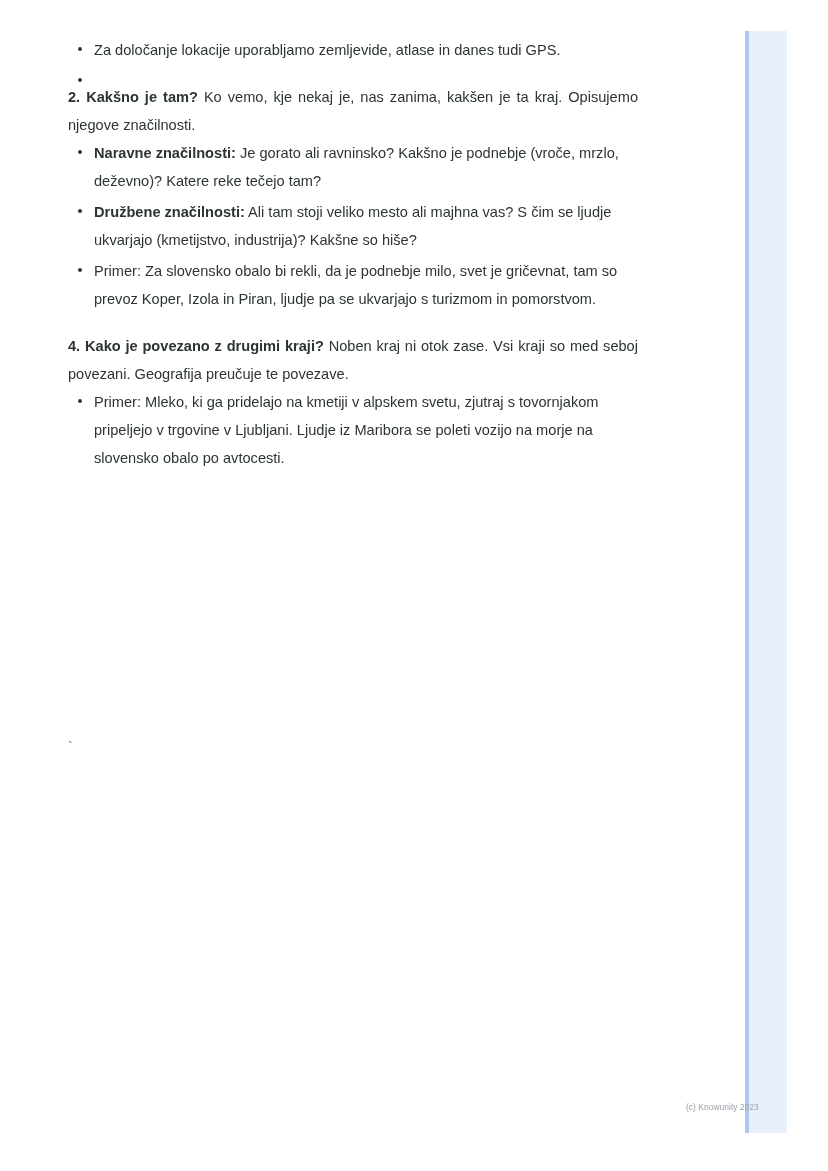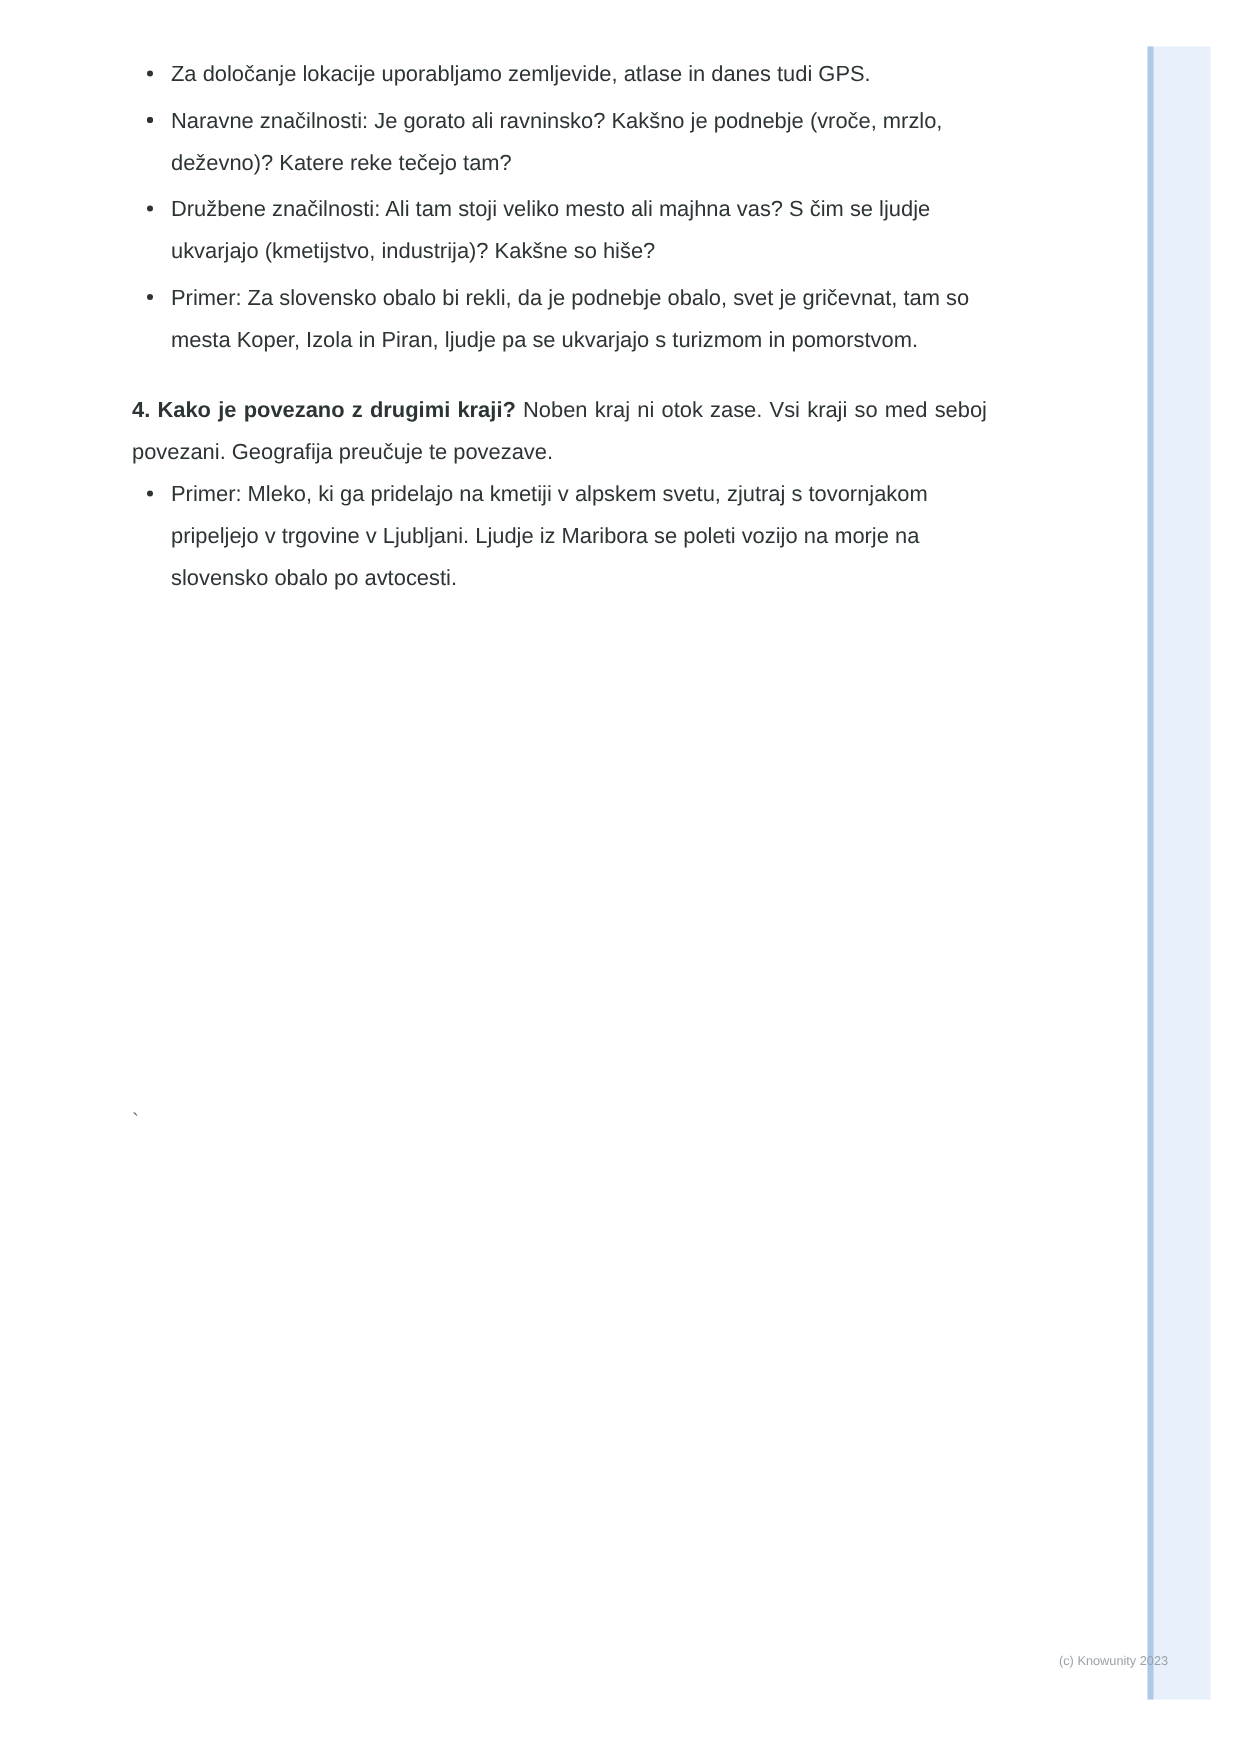--- a/index.html
+++ b/index.html
@@ -14,21 +14,20 @@
     font-family: "Liberation Sans", sans-serif;
     color: #2d3436;
     -webkit-font-smoothing: antialiased;
   }
 
   #page {
     position: absolute;
     inset: 0;
     background: #ffffff;
     overflow: hidden;
-    margin-left: 20px;
   }
 
   
   #side-panel {
     position: absolute;
     left: 745px;
     top: 31px;
     width: 42px;
     height: 1102px;
     background: #e8f0fb;
@@ -77,21 +76,21 @@
   ul.bullets li:last-child { margin-bottom: 0; }
   ul.bullets li .dot {
     position: absolute;
     left: 10px;
     top: 11px;
     width: 4px;
     height: 4px;
     border-radius: 50%;
     background: #2d3436;
   }
-  ul.bullets li .label { font-weight: normal; text-align: right; }
+  ul.bullets li .label { font-weight: bold; text-align: right; }
 
   .list-block { margin-top: 10px; }
 
   
   #stray-mark {
     position: absolute;
     left: 68px;
     top: 738px;
     font-size: 14px;
     line-height: 18px;
@@ -120,30 +119,33 @@
 
     <ul class="bullets">
       <li>
         <span class="dot"></span><span>Za določanje lokacije uporabljamo zemljevide, atlase in danes tudi GPS.</span>
       </li>
       <li>
         <span class="dot"></span>
       </li>
     </ul>
 
+    <p class="para para-gap-before">
+      <span class="lead">2. Kakšno je tam?</span><span> Ko vemo, kje nekaj je, nas zanima, kakšen je ta kraj. Opisujemo njegove značilnosti.</span>
+    </p>
 
     <ul class="bullets list-block">
       <li>
         <span class="dot"></span><span class="label">Naravne značilnosti:</span><span> Je gorato ali ravninsko? Kakšno je podnebje (vroče, mrzlo, deževno)? Katere reke tečejo tam?</span>
       </li>
       <li>
         <span class="dot"></span><span class="label">Družbene značilnosti:</span><span> Ali tam stoji veliko mesto ali majhna vas? S čim se ljudje ukvarjajo (kmetijstvo, industrija)? Kakšne so hiše?</span>
       </li>
       <li>
-        <span class="dot"></span><span>Primer: Za slovensko obalo bi rekli, da je podnebje obalo, svet je gričevnat, tam so mesta Koper, Izola in Piran, ljudje pa se ukvarjajo s turizmom in pomorstvom.</span>
+        <span class="dot"></span><span>Primer: Za slovensko obalo bi rekli, da je podnebje milo, svet je gričevnat, tam so prevoz Koper, Izola in Piran, ljudje pa se ukvarjajo s turizmom in pomorstvom.</span>
       </li>
     </ul>
 
 
 
     <p class="para para-gap-before">
       <span class="lead">4. Kako je povezano z drugimi kraji?</span><span> Noben kraj ni otok zase. Vsi kraji so med seboj povezani. Geografija preučuje te povezave.</span>
     </p>
 
     <ul class="bullets list-block">

